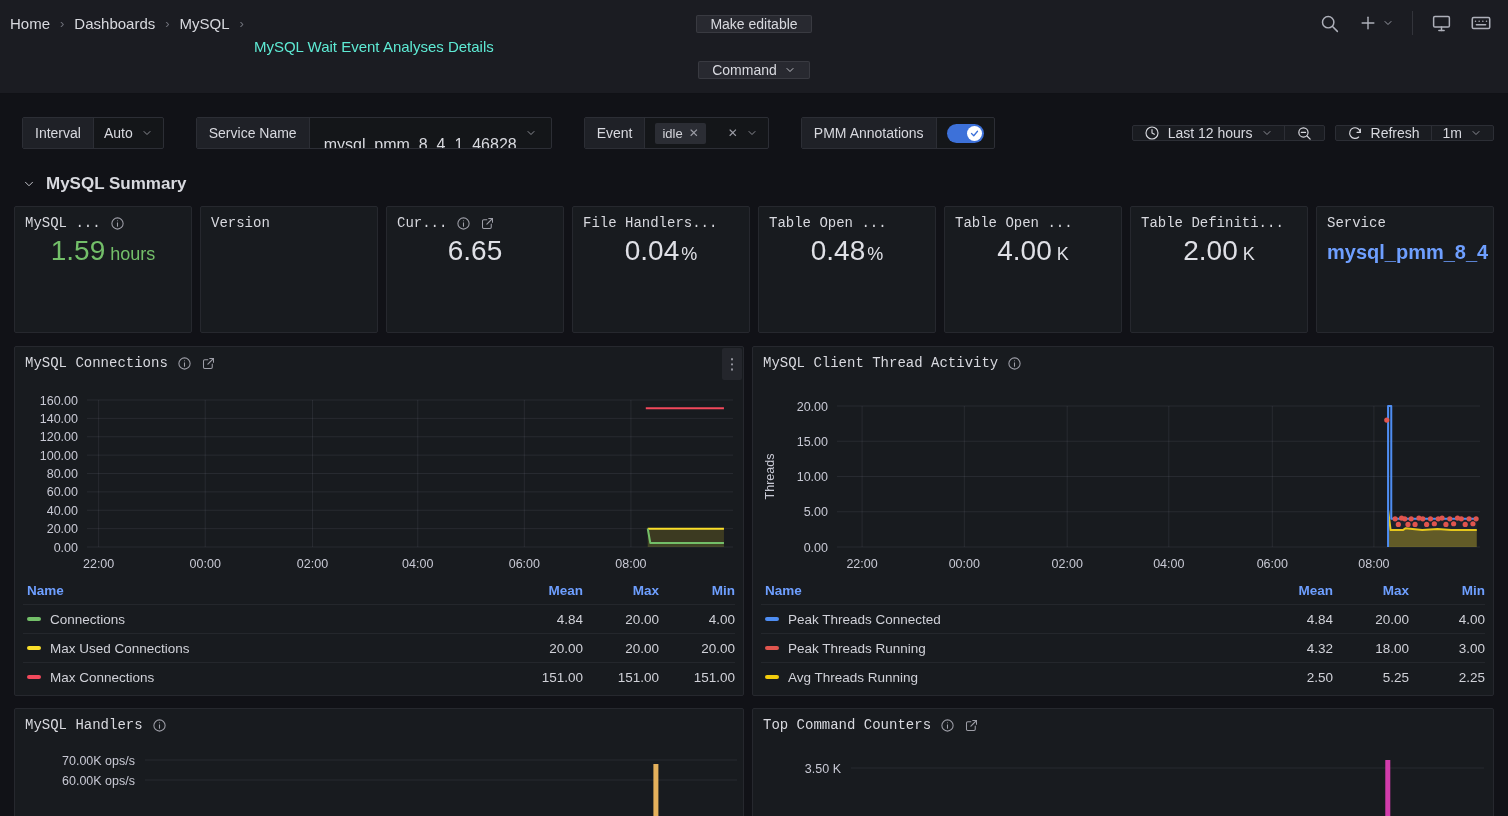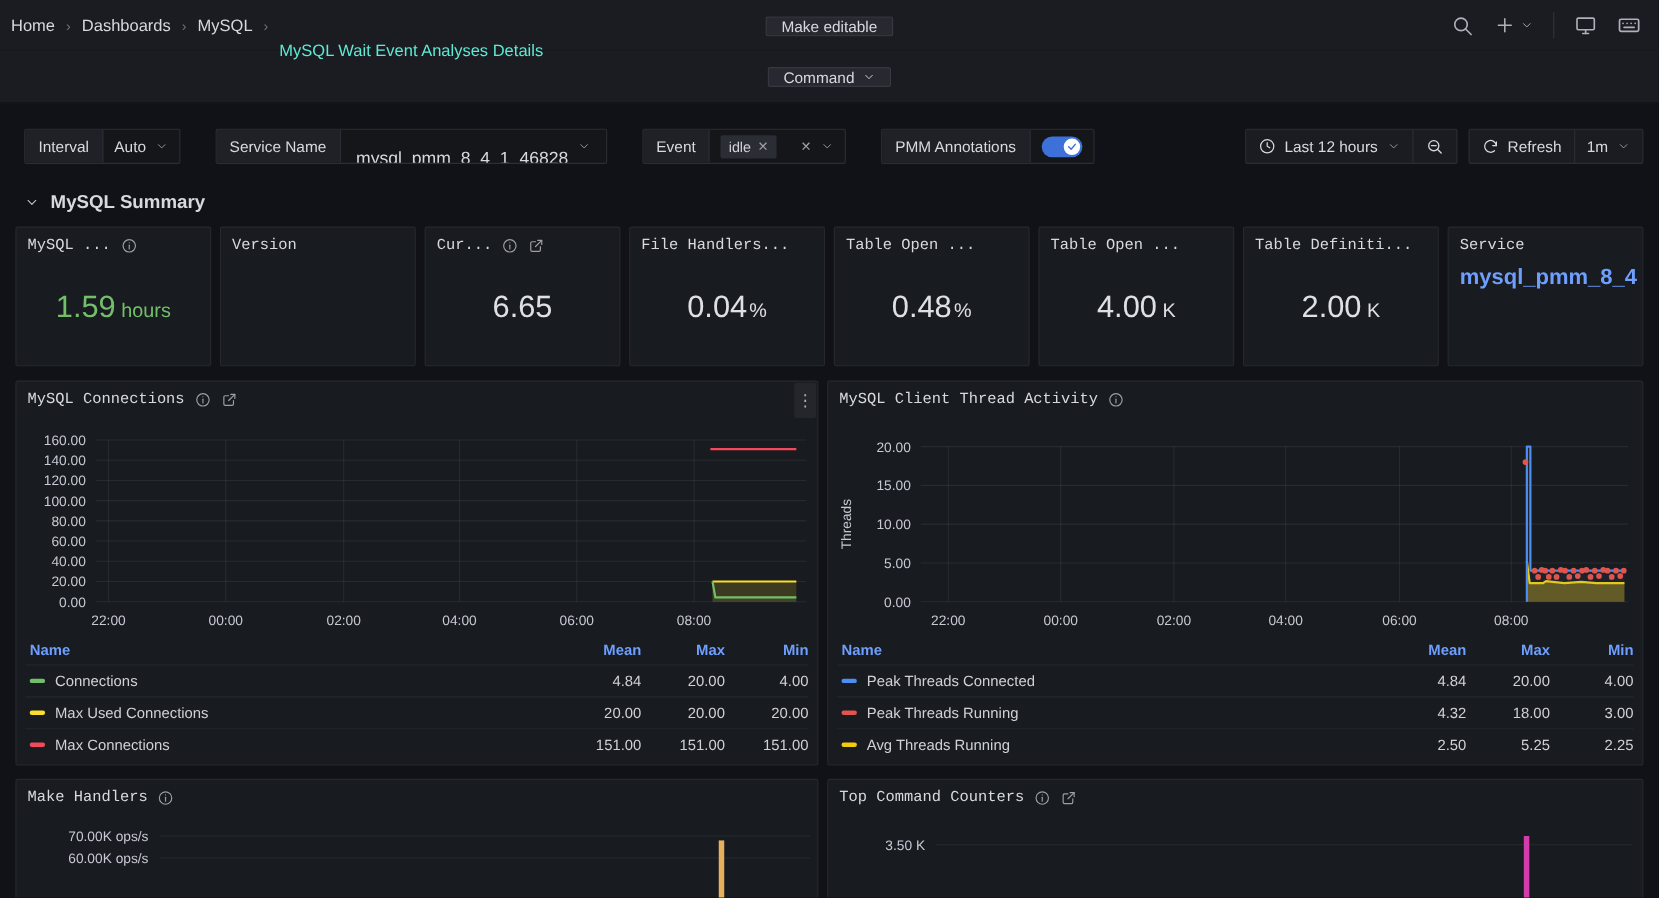--- a/index.html
+++ b/index.html
@@ -72,21 +72,21 @@
   .toggle {
     width:37px; height:19px; border-radius:10px; background:#3d71d9; position:relative;
     cursor:pointer; margin:0 10px; align-self:center;
   }
   .toggle .knob {
     position:absolute; right:2px; top:2px; width:15px; height:15px; border-radius:50%;
     background:#fff; display:flex; align-items:center; justify-content:center; color:#3d71d9;
   }
   .time-cluster { margin-left:auto; display:flex; gap:10px; }
   .tgroup {
-    display:flex; align-items:center; height:32px; background:#1a1c21;
+    display:flex; align-items:center; height:16px; background:#1a1c21;
     border:1px solid #2c2e35; border-radius:2px; color:#d8d9df;
   }
   .tseg { display:flex; align-items:center; gap:8px; padding:0 11px; cursor:pointer; height:100%; }
   .tgroup .vdiv { height:100%; background:#2c2e35; }
 
   
   .section-hdr {
     display:flex; align-items:center; gap:10px; padding:22px 14px 12px 22px;
     font-size:17px; font-weight:700; color:#d8d9df; cursor:pointer;
   }
@@ -105,21 +105,21 @@
   .panel-hdr .picon { color:#9d9ea7; cursor:pointer; display:flex; }
   .kebab-strip {
     position:absolute; top:1px; right:1px; width:20px; height:32px; background:#24262c;
     border-radius:2px; display:flex; align-items:center; justify-content:center;
     color:#aeb0ba; font-size:15px; cursor:pointer; letter-spacing:0;
   }
 
   
   .stats-row .panel { flex:1 1 0; height:127px; }
   .stat-value {
-    display:flex; align-items:baseline; justify-content:center; margin-top:28px;
+    display:flex; align-items:baseline; justify-content:center; 
     font-size:28px; font-weight:500; color:#dfe0e6;
   }
   .stat-value .unit { font-size:18px; margin-left:5px; font-weight:500; }
   .stat-green .stat-value { color:#73bf69; }
   .stat-service-value {
     margin:6px 0 0 10px; font-size:20px; font-weight:700; color:#6e9fff;
     white-space:nowrap; overflow:hidden; cursor:pointer;
   }
 
   
@@ -609,21 +609,21 @@
           <span class="lg-val">5.25</span>
           <span class="lg-val">2.25</span>
         </div>
       </div>
   </div>
 </div>
 
 <div class="row bottom-row">
   <div class="panel panel-handlers">
     <div class="panel-hdr">
-      <span>Make Handlers</span>
+      <span>MySQL Handlers</span>
       <span class="picon">
           <svg class="ico" width="15" height="15" viewBox="0 0 24 24">
             <circle cx="12" cy="12" r="9"></circle>
             <line x1="12" y1="11" x2="12" y2="16.5"></line>
             <line x1="12" y1="7.5" x2="12" y2="7.51"></line>
           </svg>
         </span>
     </div>
     <div class="chart-wrap">
       <svg class="mini-chart" width="714" height="100">

